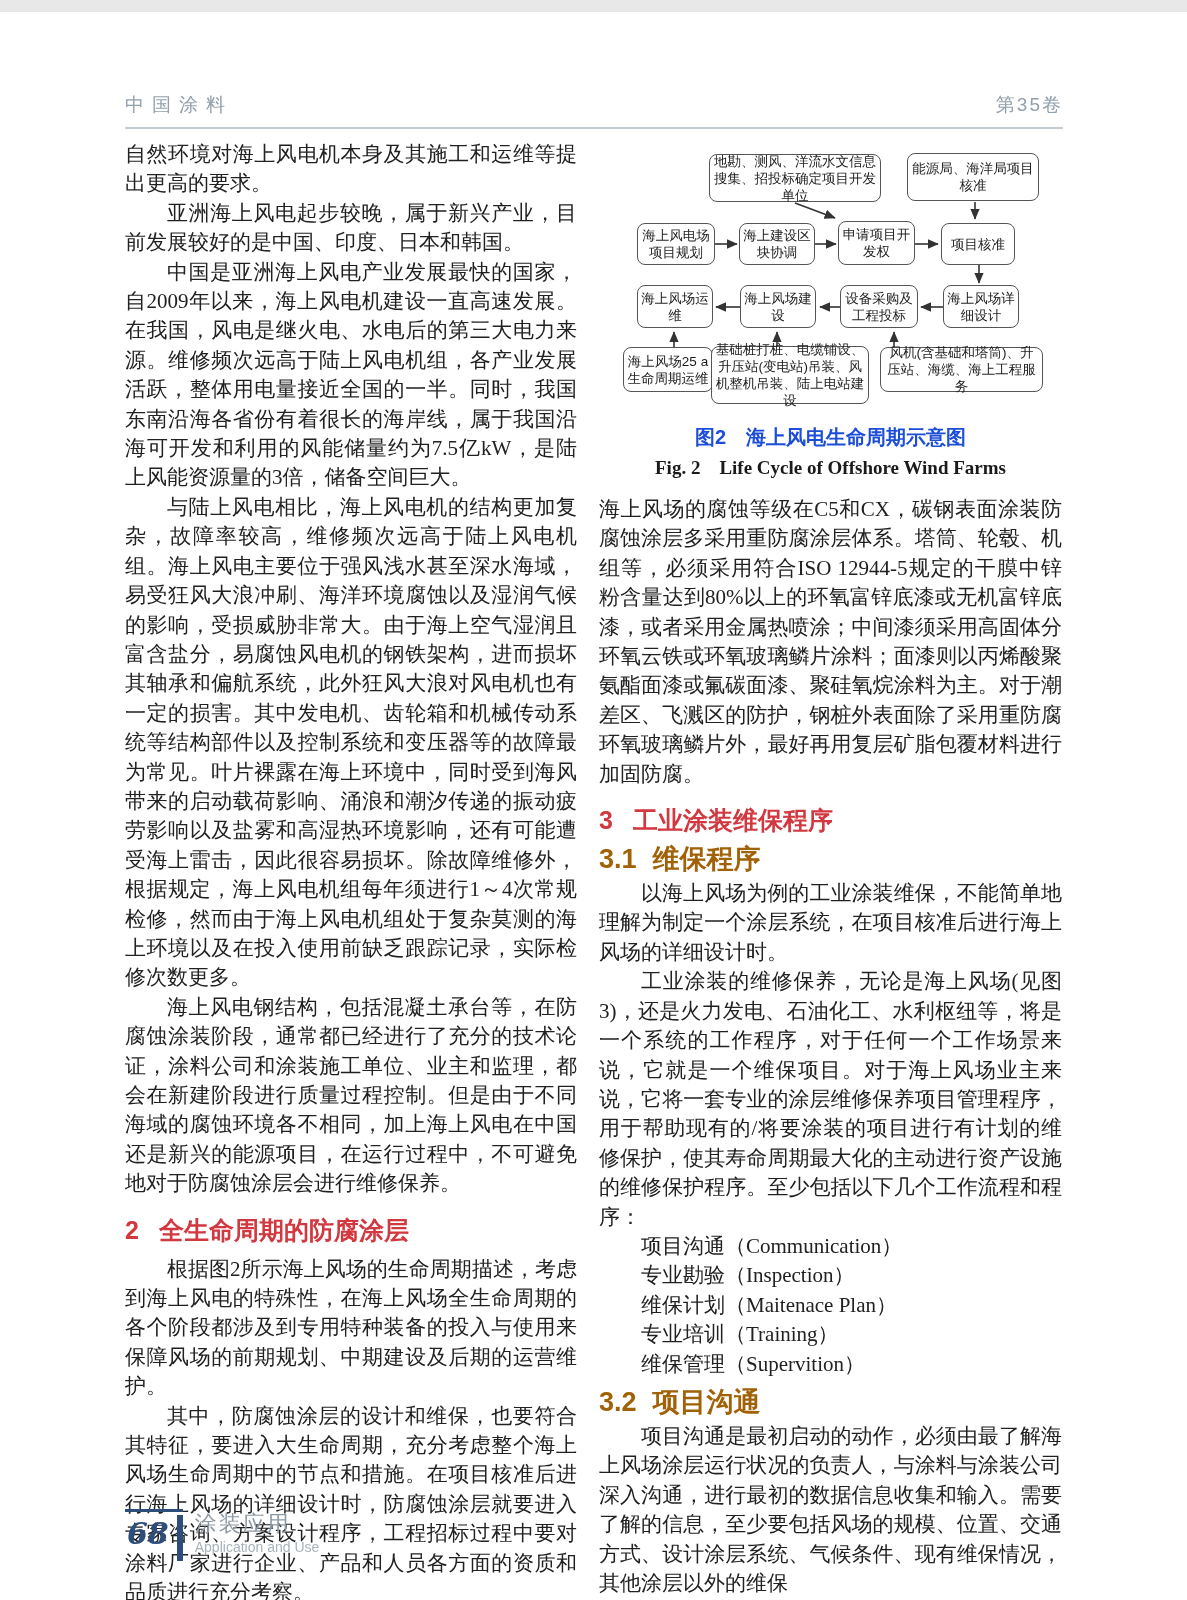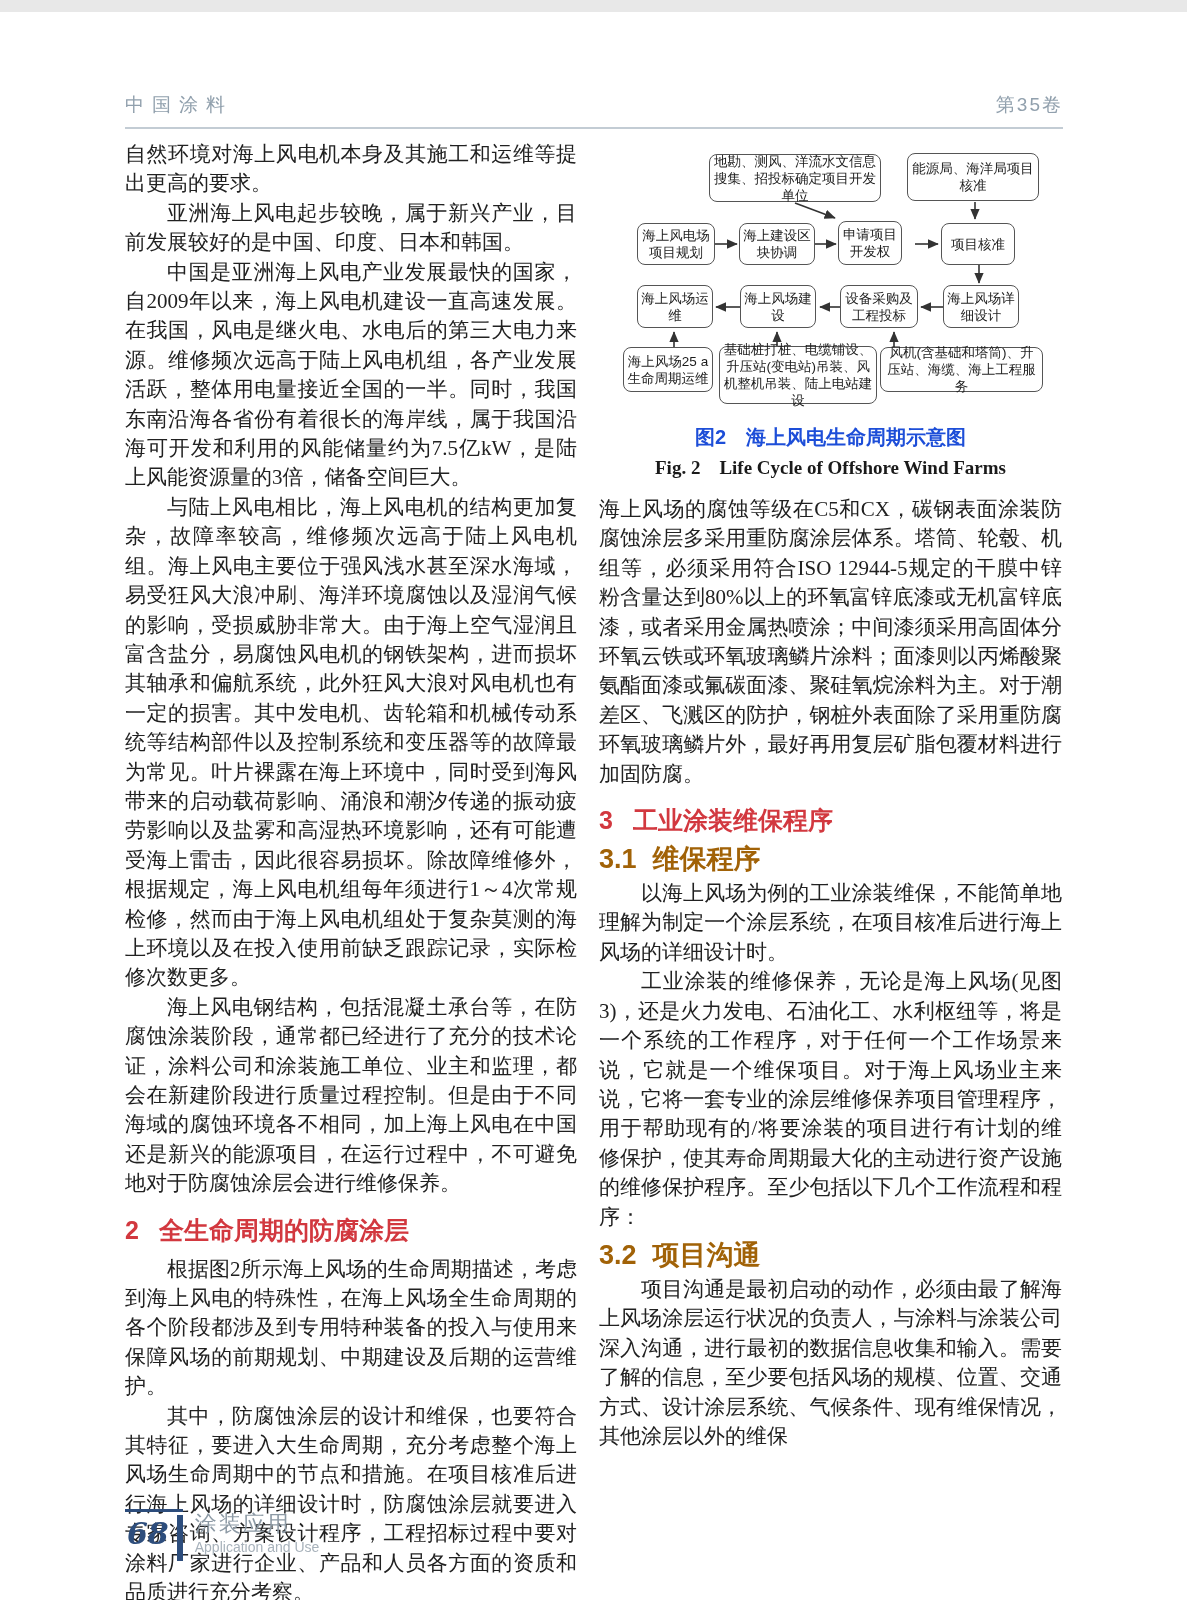--- a/index.html
+++ b/index.html
@@ -104,42 +104,49 @@
             <line x1="141" y1="167" x2="117" y2="167" marker-end="url(#ah)"></line>
             <line x1="75" y1="207" x2="75" y2="192" marker-end="url(#ah)"></line>
             <line x1="178" y1="206" x2="178" y2="192" marker-end="url(#ah)"></line>
             <line x1="295" y1="207" x2="295" y2="192" marker-end="url(#ah)"></line>
           </g>
         </svg>
         <div class="fnode" style="left:110px;top:14px;width:172px;height:48px;">地勘、测风、洋流水文信息搜集、招投标确定项目开发单位</div>
         <div class="fnode" style="left:308px;top:13px;width:132px;height:48px;">能源局、海洋局项目核准</div>
         <div class="fnode" style="left:38px;top:83px;width:78px;height:42px;">海上风电场项目规划</div>
         <div class="fnode" style="left:140px;top:83px;width:76px;height:42px;">海上建设区块协调</div>
-        <div class="fnode" style="left:239px;top:81px;width:64px;height:44px;">申请项目开发权</div>
+        <div class="fnode" style="left:239px;top:81px;width:77px;height:44px;">申请项目开发权</div>
         <div class="fnode" style="left:342px;top:83px;width:74px;height:42px;">项目核准</div>
         <div class="fnode" style="left:344px;top:145px;width:76px;height:43px;">海上风场详细设计</div>
         <div class="fnode" style="left:241px;top:145px;width:78px;height:43px;">设备采购及工程投标</div>
         <div class="fnode" style="left:141px;top:145px;width:76px;height:43px;">海上风场建设</div>
         <div class="fnode" style="left:38px;top:145px;width:76px;height:43px;">海上风场运维</div>
         <div class="fnode" style="left:24px;top:207px;width:90px;height:45px;">海上风场25 a生命周期运维</div>
-        <div class="fnode" style="left:120px;top:206px;width:158px;height:58px;">基础桩打桩、电缆铺设、升压站(变电站)吊装、风机整机吊装、陆上电站建设</div>
+        <div class="fnode" style="left:112px;top:206px;width:158px;height:58px;">基础桩打桩、电缆铺设、升压站(变电站)吊装、风机整机吊装、陆上电站建设</div>
         <div class="fnode" style="left:281px;top:207px;width:163px;height:45px;">风机(含基础和塔筒)、升压站、海缆、海上工程服务</div>
       </div>
       <figcaption>
         <div class="cap-zh">图2　海上风电生命周期示意图</div>
         <div class="cap-en">Fig. 2　Life Cycle of Offshore Wind Farms</div>
       </figcaption>
       <div class="figspace"></div>
     </figure>
 
     <p class="noindent">海上风场的腐蚀等级在C5和CX，碳钢表面涂装防腐蚀涂层多采用重防腐涂层体系。塔筒、轮毂、机组等，必须采用符合ISO 12944-5规定的干膜中锌粉含量达到80%以上的环氧富锌底漆或无机富锌底漆，或者采用金属热喷涂；中间漆须采用高固体分环氧云铁或环氧玻璃鳞片涂料；面漆则以丙烯酸聚氨酯面漆或氟碳面漆、聚硅氧烷涂料为主。对于潮差区、飞溅区的防护，钢桩外表面除了采用重防腐环氧玻璃鳞片外，最好再用复层矿脂包覆材料进行加固防腐。</p>
     <h2 class="sec"><span class="num">3</span><span>工业涂装维保程序</span></h2>
     <h3 class="subsec"><span class="num">3.1</span><span>维保程序</span></h3>
     <p>以海上风场为例的工业涂装维保，不能简单地理解为制定一个涂层系统，在项目核准后进行海上风场的详细设计时。</p>
     <p>工业涂装的维修保养，无论是海上风场(见图3)，还是火力发电、石油化工、水利枢纽等，将是一个系统的工作程序，对于任何一个工作场景来说，它就是一个维保项目。对于海上风场业主来说，它将一套专业的涂层维修保养项目管理程序，用于帮助现有的/将要涂装的项目进行有计划的维修保护，使其寿命周期最大化的主动进行资产设施的维修保护程序。至少包括以下几个工作流程和程序：</p>
+    <ul class="plist">
+      <li>项目沟通（Communication）</li>
+      <li>专业勘验（Inspection）</li>
+      <li>维保计划（Maitenace Plan）</li>
+      <li>专业培训（Training）</li>
+      <li>维保管理（Supervition）</li>
+    </ul>
     <h3 class="subsec"><span class="num">3.2</span><span>项目沟通</span></h3>
     <p>项目沟通是最初启动的动作，必须由最了解海上风场涂层运行状况的负责人，与涂料与涂装公司深入沟通，进行最初的数据信息收集和输入。需要了解的信息，至少要包括风场的规模、位置、交通方式、设计涂层系统、气候条件、现有维保情况，其他涂层以外的维保</p>
   </section>
 
   <div class="ftr">
     <div class="pn-wrap">
       <span class="pn">68</span>
       <span class="pn-bar"></span>
     </div>
     <div class="ftr-labels">

